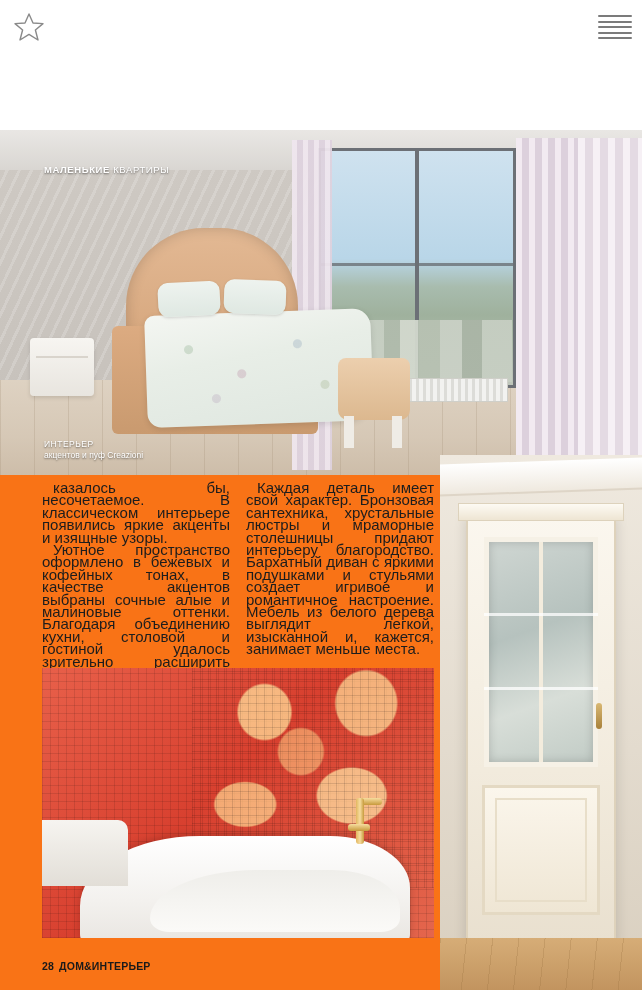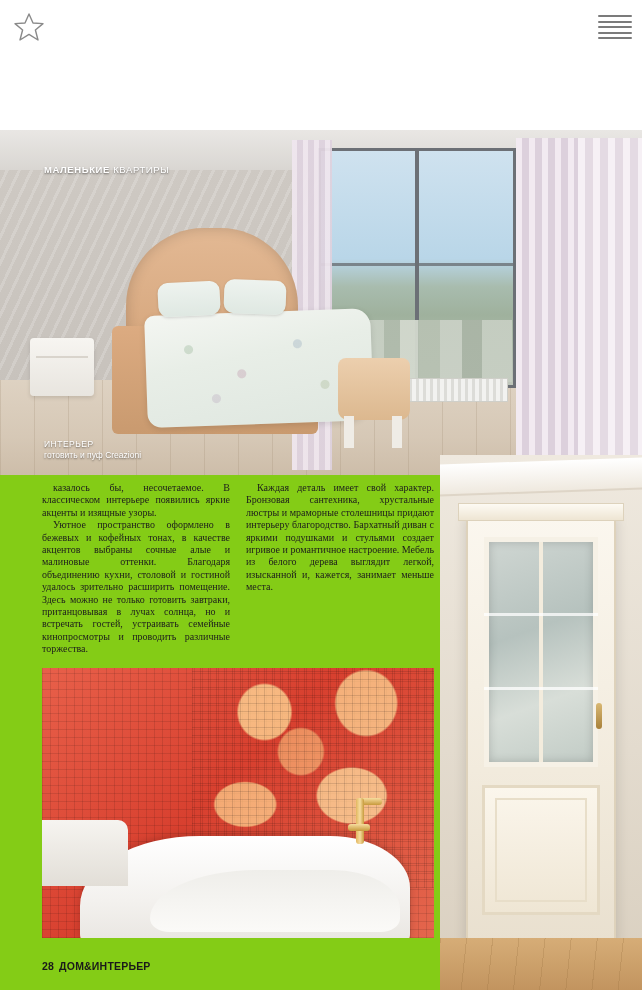--- a/index.html
+++ b/index.html
@@ -51,21 +51,21 @@
     border-radius: 1px;
   }
 
   
   .page {
     position: absolute;
     top: 130px;
     left: 0;
     width: 642px;
     height: 860px;
-    background: #84cc16;
+    background: #f97316;
     overflow: hidden;
   }
 
   
   .hero {
     position: absolute;
     top: 0; left: 0;
     width: 642px;
     height: 345px;
     overflow: hidden;
@@ -248,22 +248,22 @@
   .cols {
     position: absolute;
     top: 352px;
     left: 42px;
     width: 392px;
     display: flex;
     gap: 16px;
   }
   .col {
     width: 188px;
-    font-family: Liberation Serif, serif;
-    font-size: 10px;
+    font-family: Liberation Sans, sans-serif;
+    font-size: 15px;
     line-height: 12.4px;
     color: #1d1d1d;
     text-align: justify;
   }
   .col p { margin: 0 0 0 0; text-indent: 11px; }
 
   
   .bath {
     position: absolute;
     left: 42px;
@@ -487,21 +487,21 @@
     <div class="nightstand"></div>
     <div class="pouf"></div>
     <div class="pouf-legs"></div>
 
     <div class="label">
       <b>МАЛЕНЬКИЕ</b><span> КВАРТИРЫ</span>
     </div>
 
     <div class="cap">
       <div class="t1">ИНТЕРЬЕР</div>
-      <div>готовить и пуф Creazioni</div>
+      <div>акцентов и пуф Creazioni</div>
     </div>
   </div>
 
   <div class="cols">
     <div class="col">
       <p>казалось бы, несочетаемое. В классическом интерьере появились яркие акценты и изящные узоры.</p>
       <p>Уютное пространство оформлено в бежевых и кофейных тонах, в качестве акцентов выбраны сочные алые и малиновые оттенки. Благодаря объединению кухни, столовой и гостиной удалось зрительно расширить помещение. Здесь можно не только готовить завтраки, пританцовывая в лучах солнца, но и встречать гостей, устраивать семейные кинопросмотры и проводить различные торжества.</p>
     </div>
     <div class="col">
       <p>Каждая деталь имеет свой характер. Бронзовая сантехника, хрустальные люстры и мраморные столешницы придают интерьеру благородство. Бархатный диван с яркими подушками и стульями создает игривое и романтичное настроение. Мебель из белого дерева выглядит легкой, изысканной и, кажется, занимает меньше места.</p>

